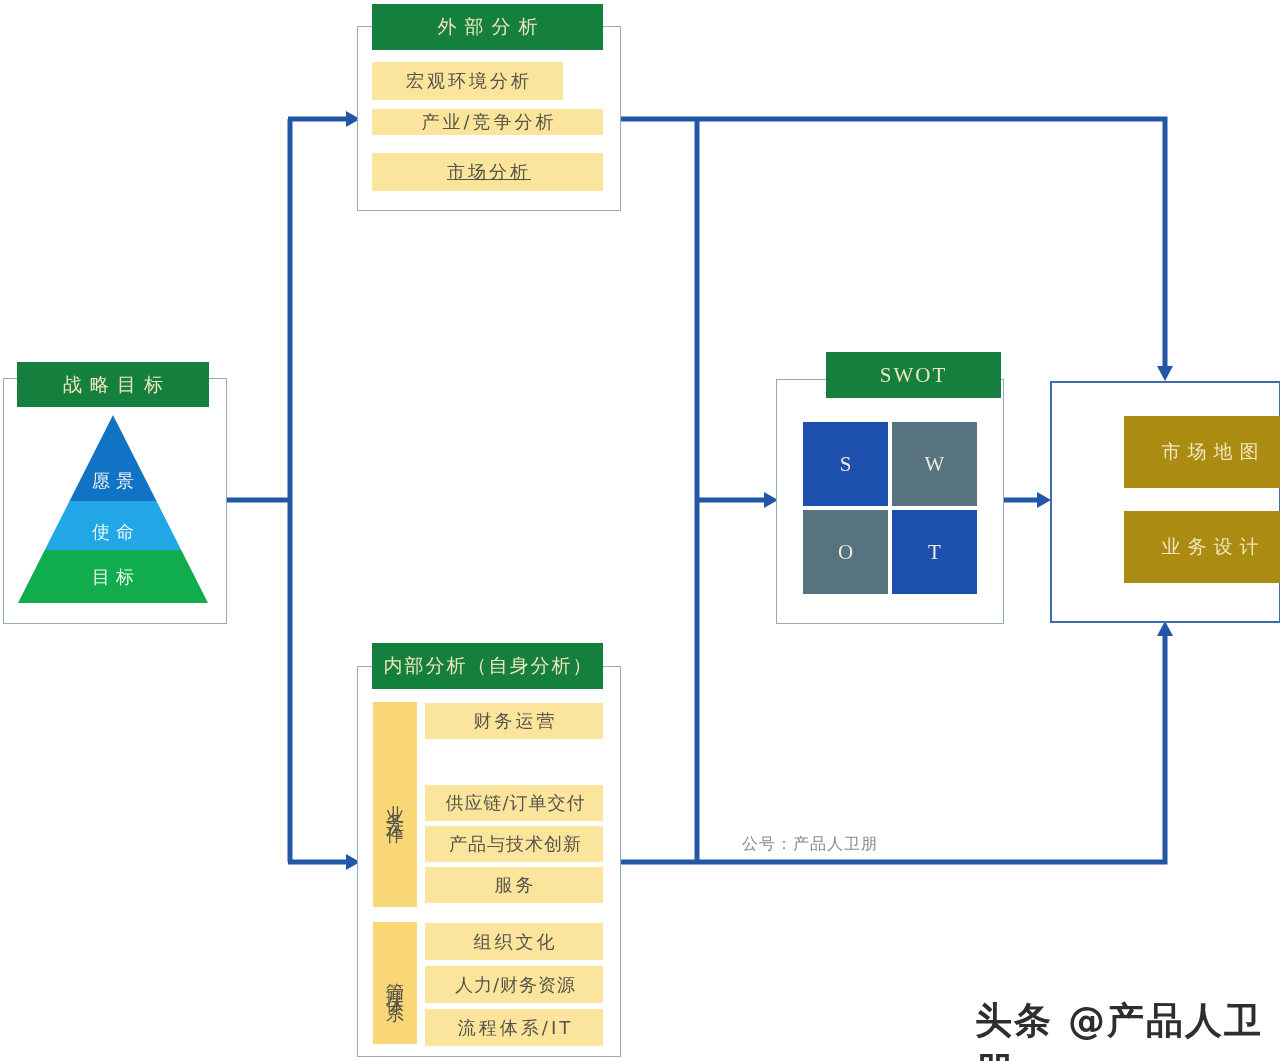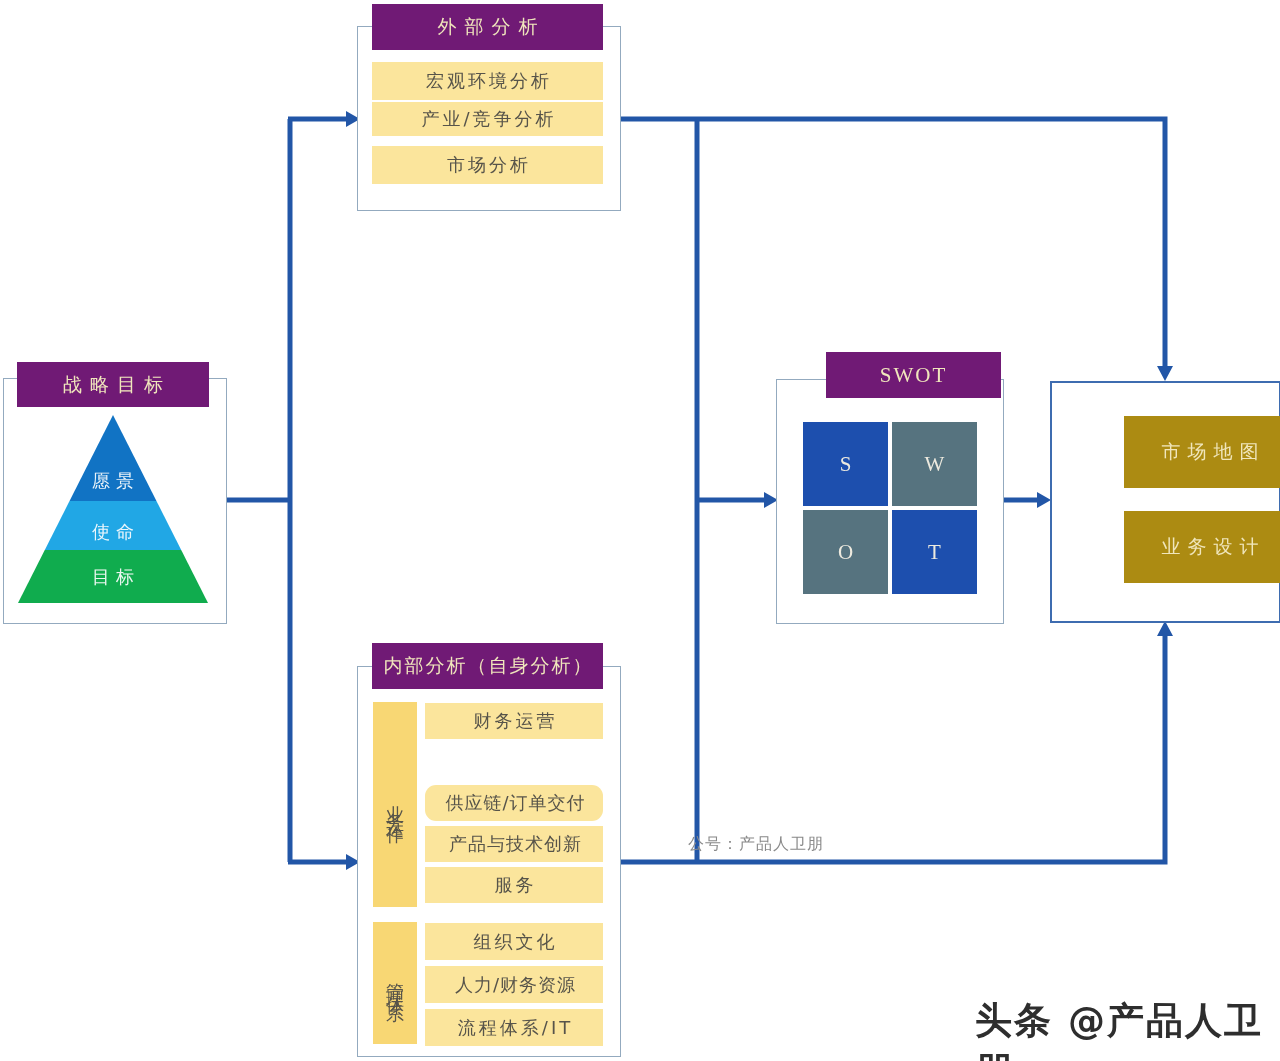--- a/index.html
+++ b/index.html
@@ -6,21 +6,21 @@
   .canvas {
     position:relative; width:1280px; height:1061px; background:#ffffff;
     font-family:"DejaVu Sans","Liberation Sans",sans-serif; overflow:hidden;
   }
   .abs { position:absolute; }
   .outer-box {
     position:absolute; border:1px solid #93AABF; background:#ffffff; z-index:2;
   }
   .outer-box.strong { border:2px solid #3E6CB0; }
   .hdr {
-    position:absolute; z-index:4; background:#701a75; color:#F0E6BC;
+    position:absolute; z-index:4; background:#15803d; color:#F0E6BC;
     display:flex; align-items:center; justify-content:center;
     font-size:19px; letter-spacing:8px; text-indent:8px;
   }
   .row {
     position:absolute; z-index:3; background:#FBE59C; color:#57544A;
     display:flex; align-items:center; justify-content:center;
     font-size:18px; letter-spacing:3px; text-indent:3px;
   }
   .vcol {
     position:absolute; z-index:3; background:#F8D774; color:#57544A;
@@ -34,21 +34,21 @@
     font-size:19px; letter-spacing:7px; text-indent:7px;margin-left:46px;
   }
   .quad {
     position:absolute; z-index:3; display:flex; align-items:center; justify-content:center;
     font-family:"Liberation Serif","DejaVu Serif",serif; font-size:21px; color:#EDEADF;
   }
   .quad.blue  { background:#1D4FAE; }
   .quad.slate { background:#56737F; }
   .connectors { position:absolute; left:0; top:0; z-index:1; }
   .channel-note {
-    position:absolute; left:688px; top:834px; z-index:3;
+    position:absolute; left:742px; top:834px; z-index:3;
     font-size:16px; color:#8A8A8A; letter-spacing:1px;text-align:right;
   }
   .watermark {
     position:absolute; left:975px; top:996px; z-index:5;
     font-size:37px; font-weight:bold; color:#2E2E2E; letter-spacing:2px;
     text-shadow:-2px -2px 0 #fff, 2px -2px 0 #fff, -2px 2px 0 #fff,
                  2px 2px 0 #fff, 0 3px 1px #fff;
   }
   .pyr-label { font-family:"DejaVu Sans","Liberation Sans",sans-serif; }
 </style>
@@ -92,30 +92,30 @@
       <rect x="0" y="86" width="190" height="49" fill="#21A7E5"></rect>
       <rect x="0" y="135" width="190" height="53" fill="#10AC4E"></rect>
     </g>
     <text class="pyr-label" x="98" y="72" text-anchor="middle" fill="#EAF3F9" font-size="18" letter-spacing="6">愿景</text>
     <text class="pyr-label" x="98" y="123" text-anchor="middle" fill="#EAF6FC" font-size="18" letter-spacing="6">使命</text>
     <text class="pyr-label" x="98" y="168" text-anchor="middle" fill="#E9F7EE" font-size="18" letter-spacing="6">目标</text>
   </svg>
 
   <div class="outer-box" style="left:357px; top:26px; width:262px; height:183px;"></div>
   <div class="hdr" style="left:372px; top:4px; width:231px; height:46px;">外部分析</div>
-  <div class="row" style="left:372px; top:62px; width:231px; height:38px;">宏观环境分析</div>
-  <div class="row" style="left:372px; top:102px; width:231px; height:34px;">产业/竞争分析</div>
-  <div class="row" style="left:372px; top:146px; width:231px; height:38px;">市场分析</div>
+  <div class="row" style="left:372px; top:62px; width:191px; height:38px;">宏观环境分析</div>
+  <div class="row" style="left:372px; top:109px; width:231px; height:26px;">产业/竞争分析</div>
+  <div class="row" style="left:372px; top:153px; width:231px; height:38px;text-decoration:underline;">市场分析</div>
 
   <div class="outer-box" style="left:357px; top:666px; width:262px; height:389px;"></div>
   <div class="hdr" style="left:372px; top:643px; width:231px; height:46px; letter-spacing:2px; text-indent:2px;">内部分析（自身分析）</div>
 
   <div class="vcol" style="left:373px; top:702px; width:44px; height:205px;">业务运作</div>
   <div class="row" style="left:425px; top:703px; width:178px; height:36px;">财务运营</div>
-  <div class="row" style="left:425px; top:785px; width:178px; height:36px; letter-spacing:1px;border-radius:11px;">供应链/订单交付</div>
+  <div class="row" style="left:425px; top:785px; width:178px; height:36px; letter-spacing:1px;">供应链/订单交付</div>
   <div class="row" style="left:425px; top:867px; width:178px; height:36px;">服务</div>
   <div class="row" style="left:425px; top:826px; width:178px; height:36px; letter-spacing:1px;">产品与技术创新</div>
 
   <div class="vcol" style="left:373px; top:922px; width:44px; height:122px;">管理体系</div>
   <div class="row" style="left:425px; top:923px; width:178px; height:37px;">组织文化</div>
   <div class="row" style="left:425px; top:966px; width:178px; height:37px; letter-spacing:1px;">人力/财务资源</div>
   <div class="row" style="left:425px; top:1009px; width:178px; height:37px;">流程体系/IT</div>
 
   <div class="outer-box" style="left:776px; top:379px; width:226px; height:243px;"></div>
   <div class="hdr" style="left:802px; top:352px; width:175px; height:46px; letter-spacing:2px; text-indent:0; font-family:'Liberation Serif','DejaVu Serif',serif; font-size:21px;margin-left:24px;">SWOT</div>

